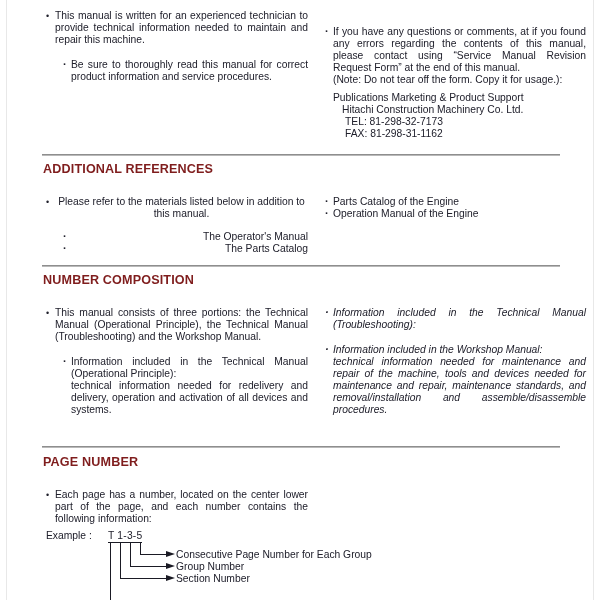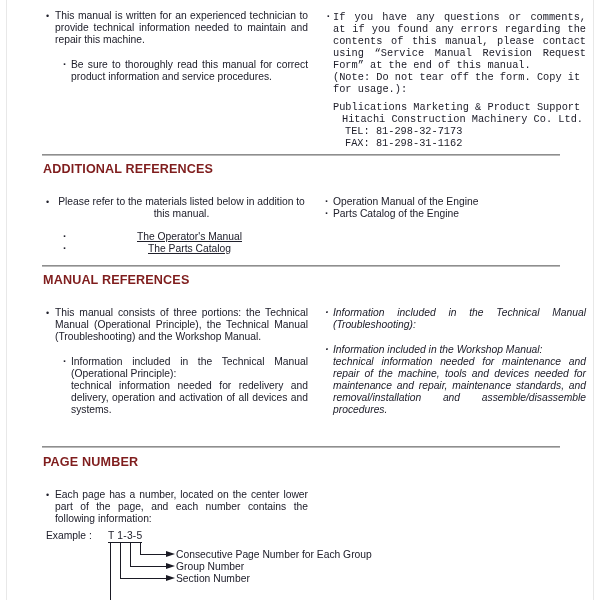--- a/index.html
+++ b/index.html
@@ -96,21 +96,21 @@
   }
   .b2::before {
     content: "\00B7";
     position: absolute;
     left: 1px;
     top: -1px;
     font-weight: bold;
     font-size: 11px;
     line-height: 12.6px;
   }
-  .b2.nojust { text-align: center; text-decoration: underline; }
+  .b2.nojust { text-align: right; }
 
   .b2-flat {
     position: relative;
     padding-left: 9px;
     text-align: justify;
   }
   .b2-flat::before {
     content: "\00B7";
     position: absolute;
     left: 1px;
@@ -192,47 +192,47 @@
 
   <div class="page-edge-left"></div>
   <div class="page-edge-right"></div>
 
   <div class="col col-left" style="top:2px;">
     <div class="b1">This manual is written for an experienced technician to provide technical information needed to maintain and repair this machine.</div>
     <div class="gap-l"></div>
     <div class="b2">Be sure to thoroughly read this manual for correct product information and service procedures.</div>
   </div>
 
-  <div class="col col-right" style="top:3px;font-family:Liberation Mono, monospace;">
+  <div class="col col-right" style="top:18px;">
     <div class="b2-flat">If you have any questions or comments, at if you found any errors regarding the contents of this manual, please contact using “Service Manual Revision Request Form” at the end of this manual.</div>
     <div class="plain indent1">(Note: Do not tear off the form. Copy it for usage.):</div>
     <div class="gap-s"></div>
     <div class="plain indent1">Publications Marketing &amp; Product Support</div>
     <div class="plain indent2">Hitachi Construction Machinery Co. Ltd.</div>
     <div class="plain indent2" style="padding-left:21px;">TEL: 81-298-32-7173</div>
     <div class="plain indent2" style="padding-left:21px;">FAX: 81-298-31-1162</div>
   </div>
 
   <div class="rule" style="top:154px;"></div>
   <div class="sec-head" style="top:162px;">ADDITIONAL REFERENCES</div>
 
   <div class="col col-left" style="top:188px;">
     <div class="b1 nojust">Please refer to the materials listed below in addition to this manual.</div>
     <div class="gap-m"></div>
     <div class="b2 nojust">The Operator's Manual</div>
     <div class="b2 nojust">The Parts Catalog</div>
   </div>
 
   <div class="col col-right" style="top:188px;">
+    <div class="b2-flat nojust">Parts Catalog of the Engine</div>
     <div class="b2-flat nojust">Operation Manual of the Engine</div>
-    <div class="b2-flat nojust">Parts Catalog of the Engine</div>
   </div>
 
   <div class="rule" style="top:265px;"></div>
-  <div class="sec-head" style="top:273px;">MANUAL REFERENCES</div>
+  <div class="sec-head" style="top:273px;">NUMBER COMPOSITION</div>
 
   <div class="col col-left" style="top:299px;">
     <div class="b1">This manual consists of three portions: the Technical Manual (Operational Principle), the Technical Manual (Troubleshooting) and the Workshop Manual.</div>
     <div class="gap-l"></div>
     <div class="b2">Information included in the Technical Manual (Operational Principle):</div>
     <div class="plain" style="margin-left:25px;text-align:justify;">technical information needed for redelivery and delivery, operation and activation of all devices and systems.</div>
   </div>
 
   <div class="col col-right" style="top:299px;font-style:italic;">
     <div class="b2-flat">Information included in the Technical Manual (Troubleshooting):</div>

